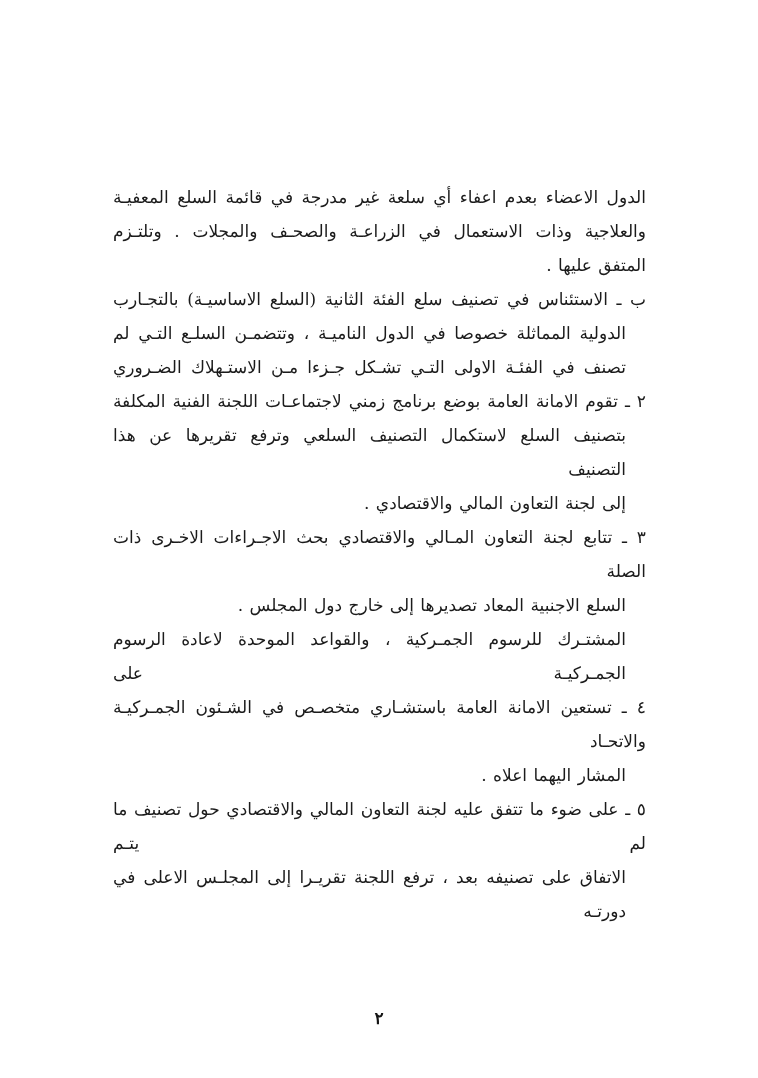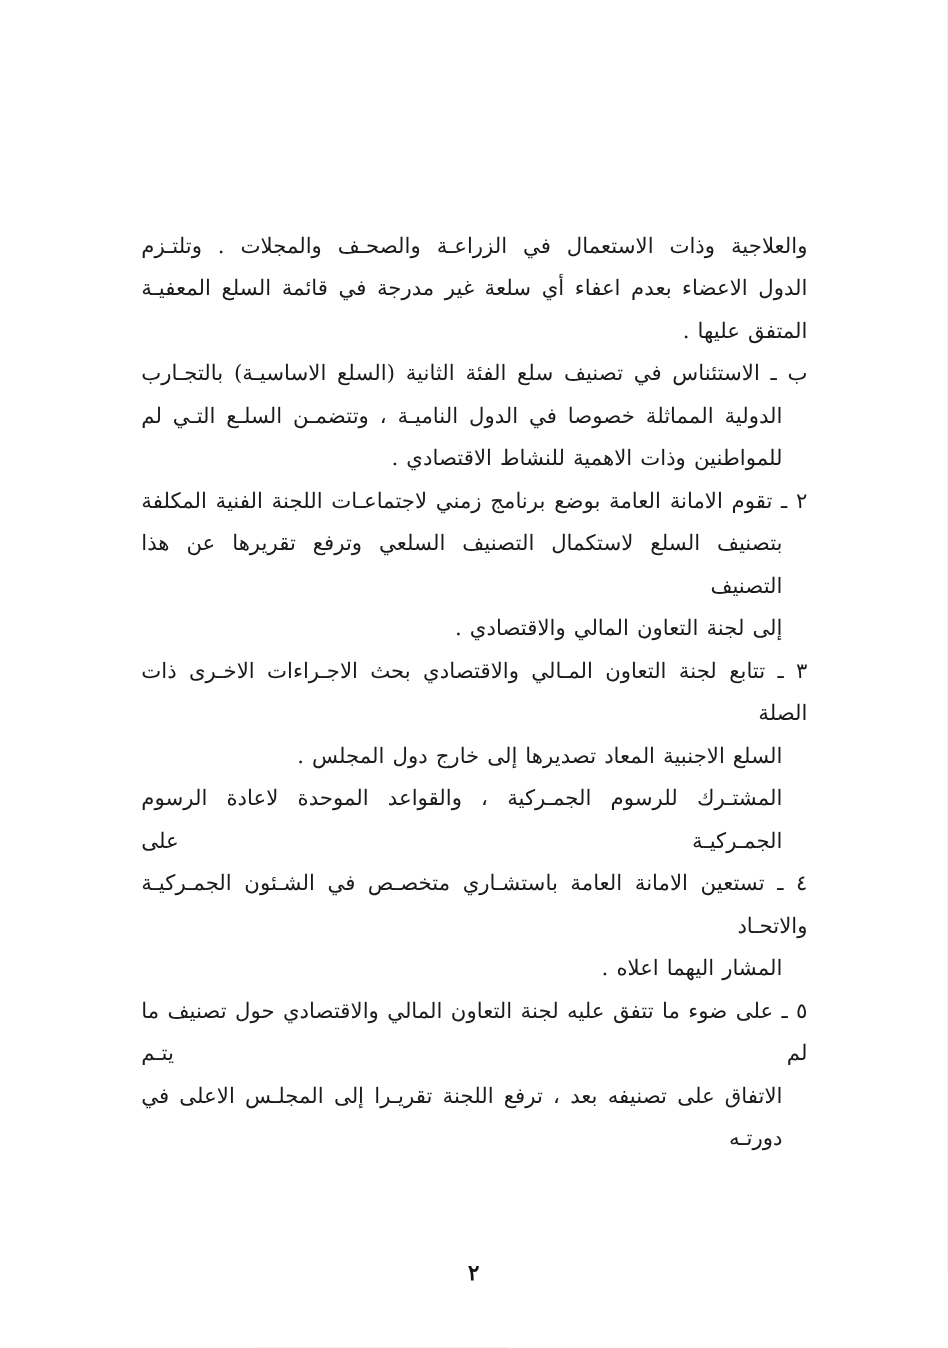--- a/index.html
+++ b/index.html
@@ -57,28 +57,28 @@
     direction: rtl;
     color: #141414;
   }
 </style>
 </head>
 <body>
 
 <div class="page">
   <div class="content">
       <div class="para">
+        <div class="line">الدول الاعضاء بعدم اعفاء أي سلعة غير مدرجة في قائمة السلع المعفيـة</div>
         <div class="line first">والعلاجية وذات الاستعمال في الزراعـة والصحـف والمجلات . وتلتـزم</div>
-        <div class="line">الدول الاعضاء بعدم اعفاء أي سلعة غير مدرجة في قائمة السلع المعفيـة</div>
         <div class="line last">المتفق عليها .</div>
       </div>
       <div class="para marked">
         <div class="line first">ب ـ الاستئناس في تصنيف سلع الفئة الثانية (السلع الاساسيـة) بالتجـارب</div>
         <div class="line">الدولية المماثلة خصوصا في الدول الناميـة ، وتتضمـن السلـع التـي لم</div>
-        <div class="line last">للمواطنين وذات الاهمية للنشاط الاقتصادي .</div>
+        <div class="line">تصنف في الفئـة الاولى التـي تشـكل جـزءا مـن الاستـهلاك الضـروري</div>
       </div>
       <div class="para marked">
         <div class="line first">٢ ـ تقوم الامانة العامة بوضع برنامج زمني لاجتماعـات اللجنة الفنية المكلفة</div>
         <div class="line">بتصنيف السلع لاستكمال التصنيف السلعي وترفع تقريرها عن هذا التصنيف</div>
         <div class="line last">إلى لجنة التعاون المالي والاقتصادي .</div>
       </div>
       <div class="para marked">
         <div class="line first">٣ ـ تتابع لجنة التعاون المـالي والاقتصادي بحث الاجـراءات الاخـرى ذات الصلة</div>
         <div class="line last">السلع الاجنبية المعاد تصديرها إلى خارج دول المجلس .</div>
         <div class="line">المشتـرك للرسوم الجمـركية ، والقواعد الموحدة لاعادة الرسوم الجمـركيـة على</div>

